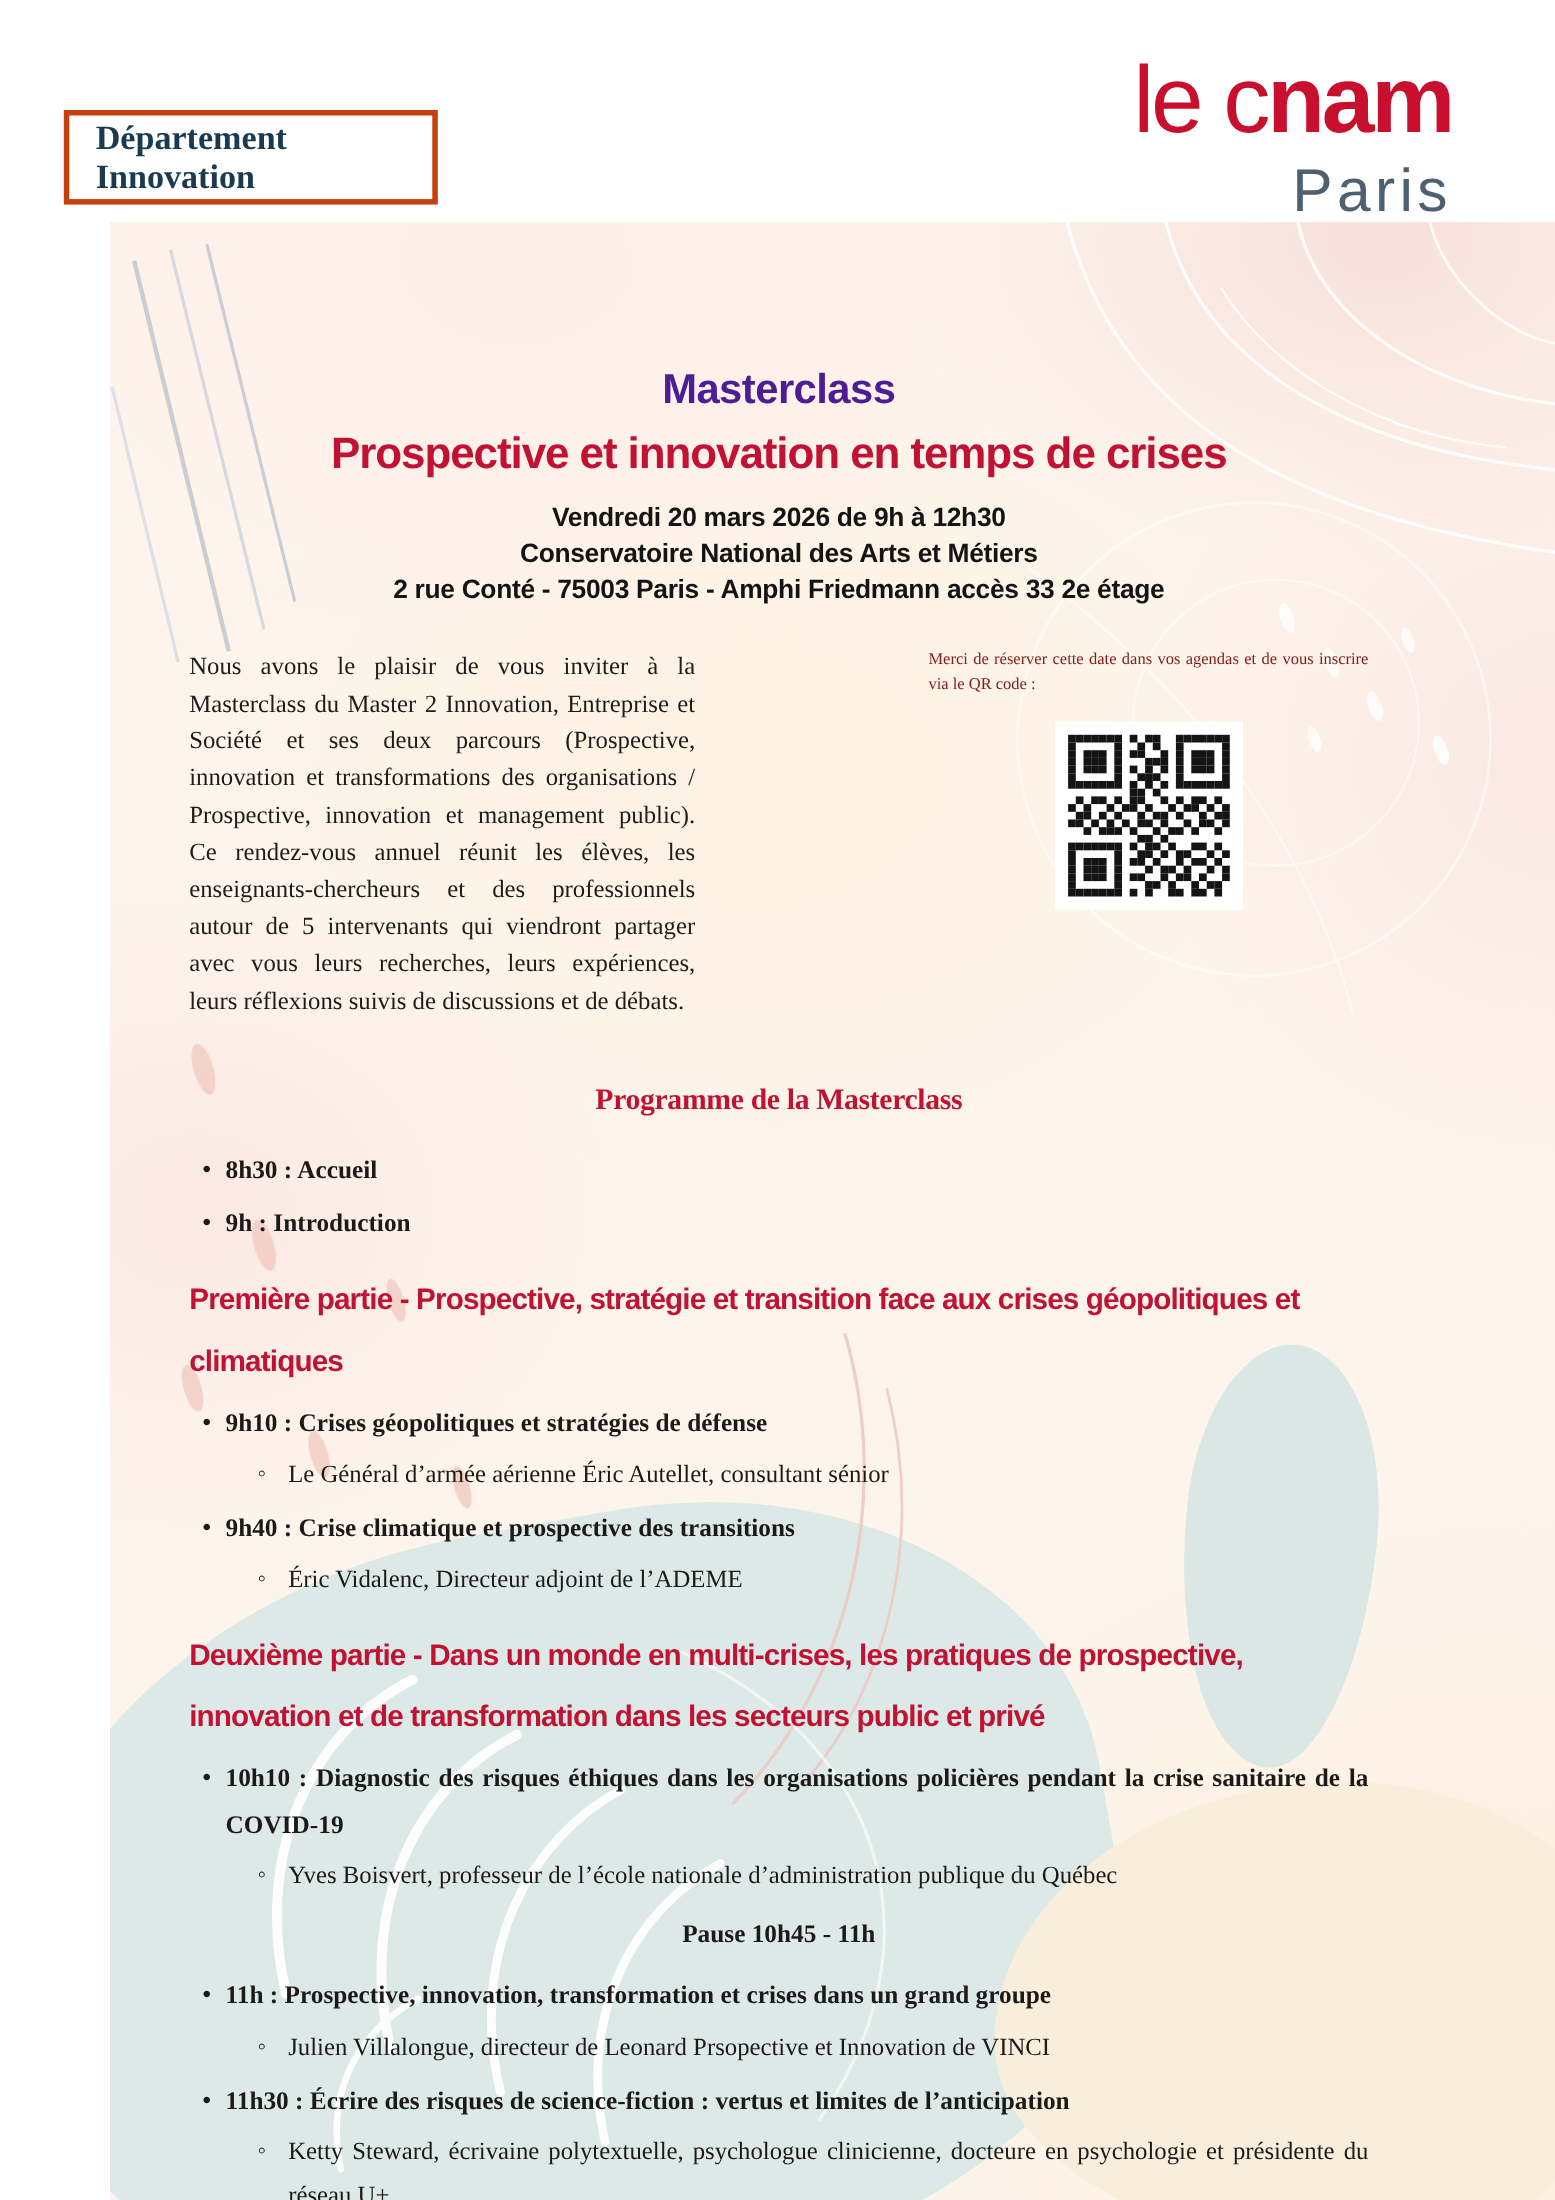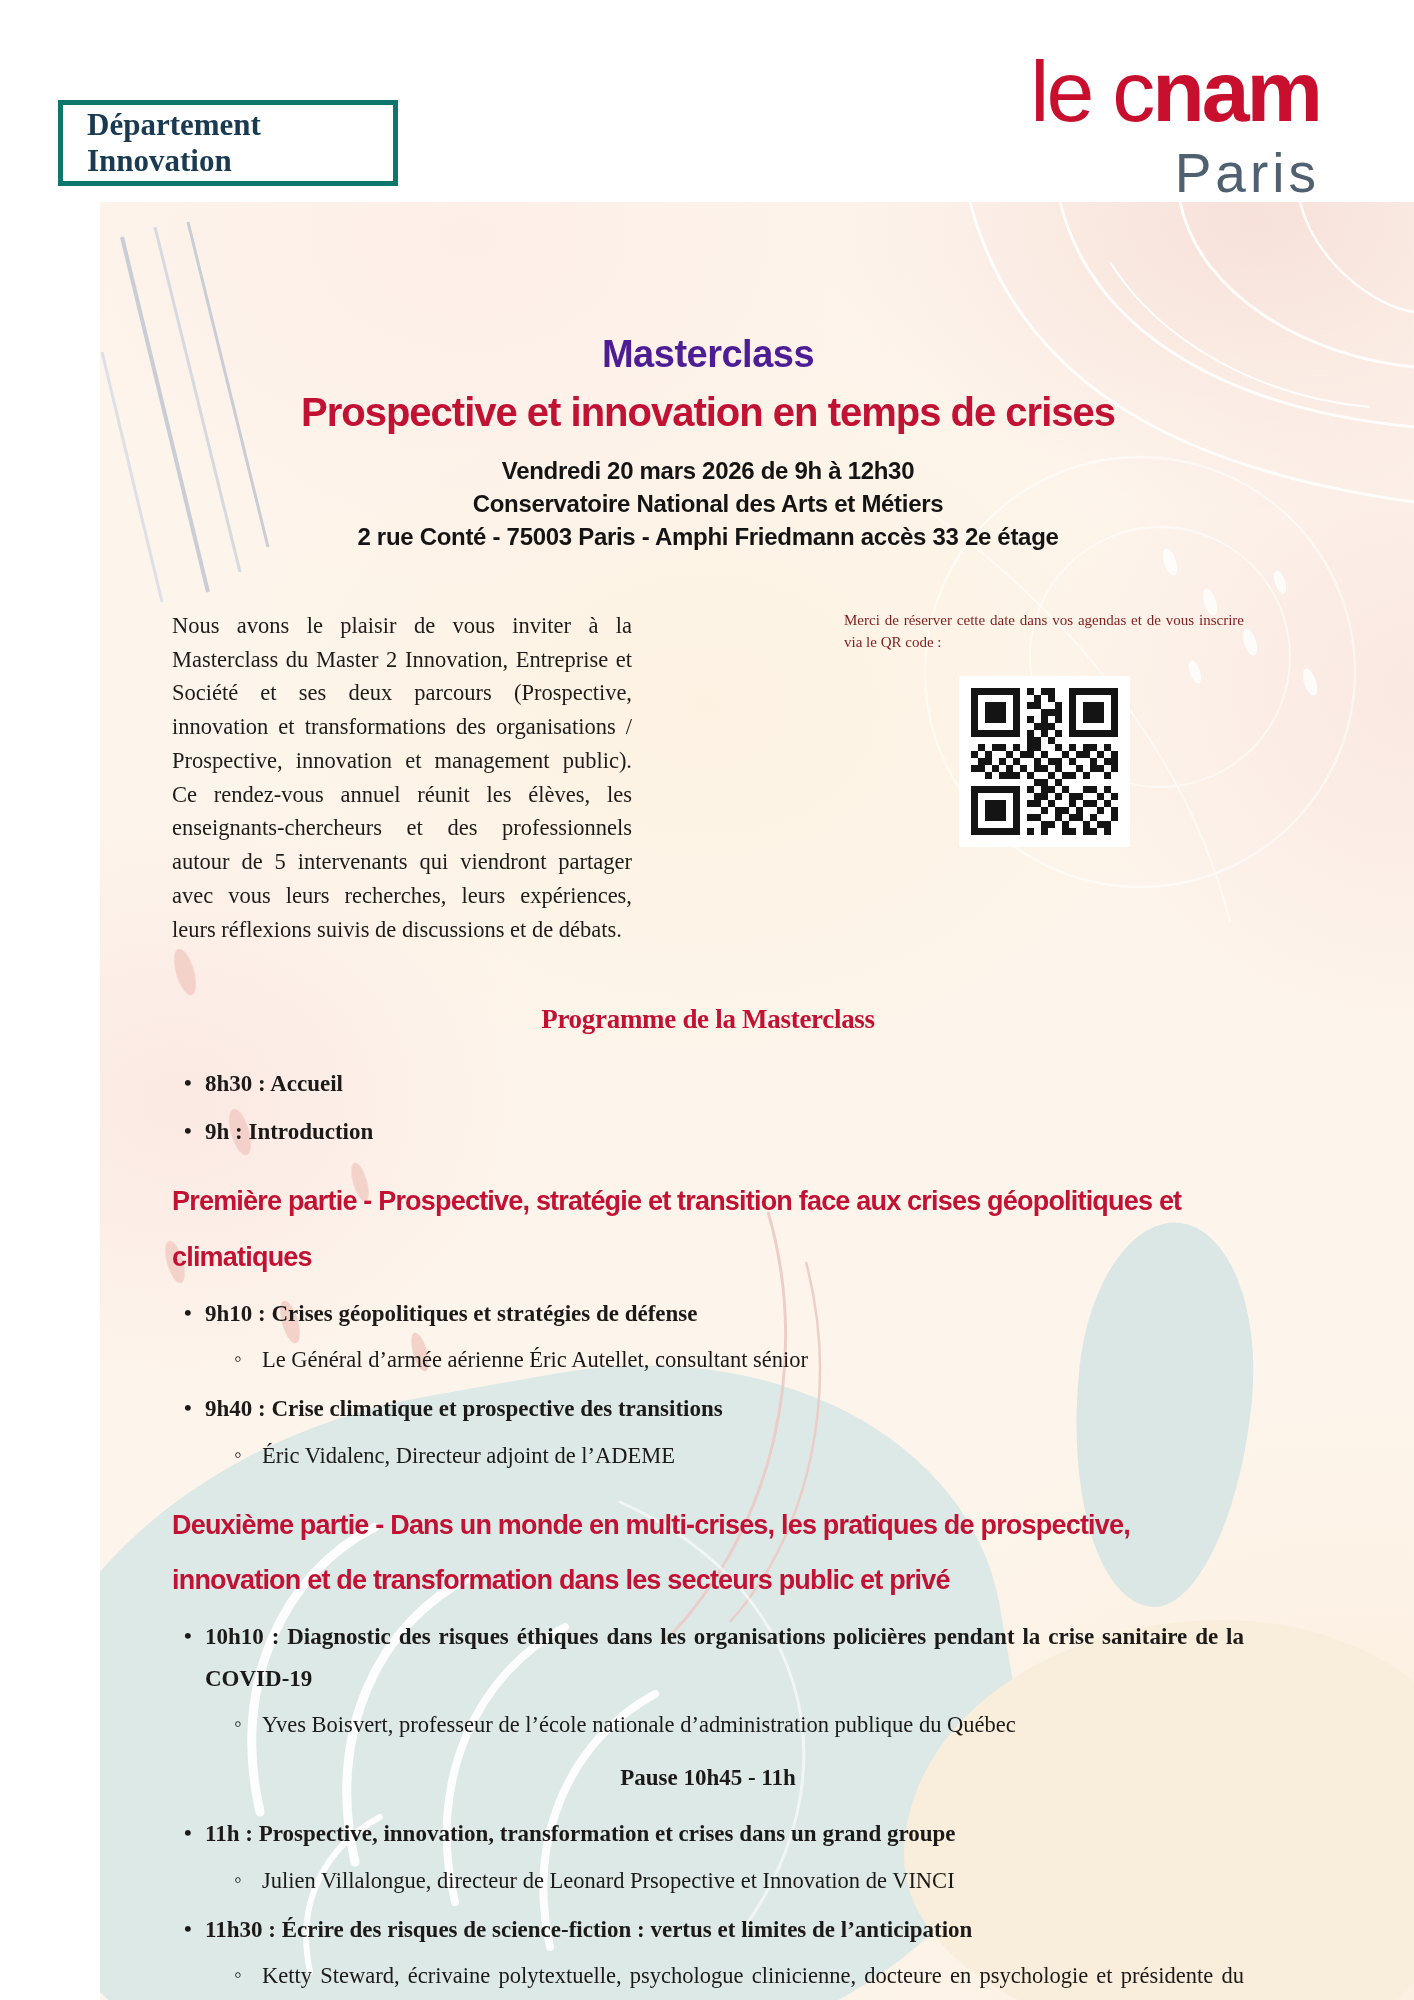--- a/index.html
+++ b/index.html
@@ -19,40 +19,40 @@
   .blob{position:absolute;}
   .blob-teal-right{left:975px;top:1020px;width:175px;height:385px;background:#dbe7e4;
       border-radius:48% 52% 45% 55% / 40% 45% 55% 60%;transform:rotate(6deg);}
   .blob-teal-left{left:-95px;top:1185px;width:1010px;height:700px;background:#dde9e6;
       border-radius:55% 45% 50% 50% / 60% 50% 45% 55%;transform:rotate(-10deg);}
   .blob-cream-br{right:-70px;bottom:-50px;width:580px;height:430px;background:#f8eedb;
       border-radius:55% 45% 40% 60% / 55% 45% 55% 45%;}
   .decor-svg{position:absolute;left:0;top:0;pointer-events:none;}
 
   
-  .box{position:absolute;background:#ffffff;border:5px solid #0f766e;color:#1a3a52;z-index:5;
+  .box{position:absolute;background:#ffffff;border:5px solid #c2410c;color:#1a3a52;z-index:5;
        font-weight:bold;display:flex;align-items:center;}
   .box-dept{left:58px;top:100px;width:340px;height:86px;font-size:31px;padding-left:24px;box-sizing:border-box;}
   .box-master{left:176px;top:184px;width:565px;height:72px;font-size:28px;padding-left:26px;box-sizing:border-box;}
   .logo{position:absolute;top:48px;right:94px;text-align:right;z-index:5;font-family:"Liberation Sans",sans-serif;}
   .logo-main{font-size:86px;line-height:1;color:#c8102e;letter-spacing:-3px;}
   .logo-main .lt{font-weight:400;margin-top:28px;}
   .logo-main .bd{font-weight:700;}
   .logo-city{font-size:55px;line-height:1;color:#4f6170;letter-spacing:4px;font-weight:400;margin-top:12px;text-align:right;}
 
   
   .content{position:absolute;left:100px;top:202px;width:1314px;box-sizing:border-box;
            padding:130px 170px 0 72px;z-index:2;}
   .title1{font-family:"Liberation Sans",sans-serif;font-weight:bold;font-size:38px;line-height:1.2;
           color:#4c1d95;text-align:center;letter-spacing:-0.5px;}
   .title2{font-family:"Liberation Sans",sans-serif;font-weight:bold;font-size:40px;line-height:1.3;
           color:#c21234;text-align:center;letter-spacing:-1px;margin-top:8px;}
   .dateblock{margin-top:16px;text-align:center;font-family:"Liberation Sans",sans-serif;
              font-weight:bold;font-size:24px;line-height:1.38;color:#141414;letter-spacing:-0.3px;}
-  .columns{margin-top:56px;display:flex;justify-content:space-between;}
+  .columns{margin-top:36px;display:flex;justify-content:space-between;}
   .col-left{width:460px;font-size:22.5px;line-height:1.5;text-align:justify;color:#1d1c1a;}
   .col-right{width:400px;}
   .qr-caption{font-size:15px;line-height:1.5;text-align:justify;color:#7f1d1d;}
   .qr-box{margin:22px auto 0 auto;width:171px;height:171px;background:#ffffff;padding:12px;box-sizing:border-box;
           display:grid;grid-template-columns:repeat(21,7px);grid-auto-rows:7px;}
   .qcell{width:7px;height:7px;}
   .qcell.on{background:#141414;}
 
   .program-heading{margin-top:58px;text-align:center;font-family:Liberation Serif, serif;
           font-weight:bold;font-size:27px;color:#c21234;letter-spacing:-0.3px;}

